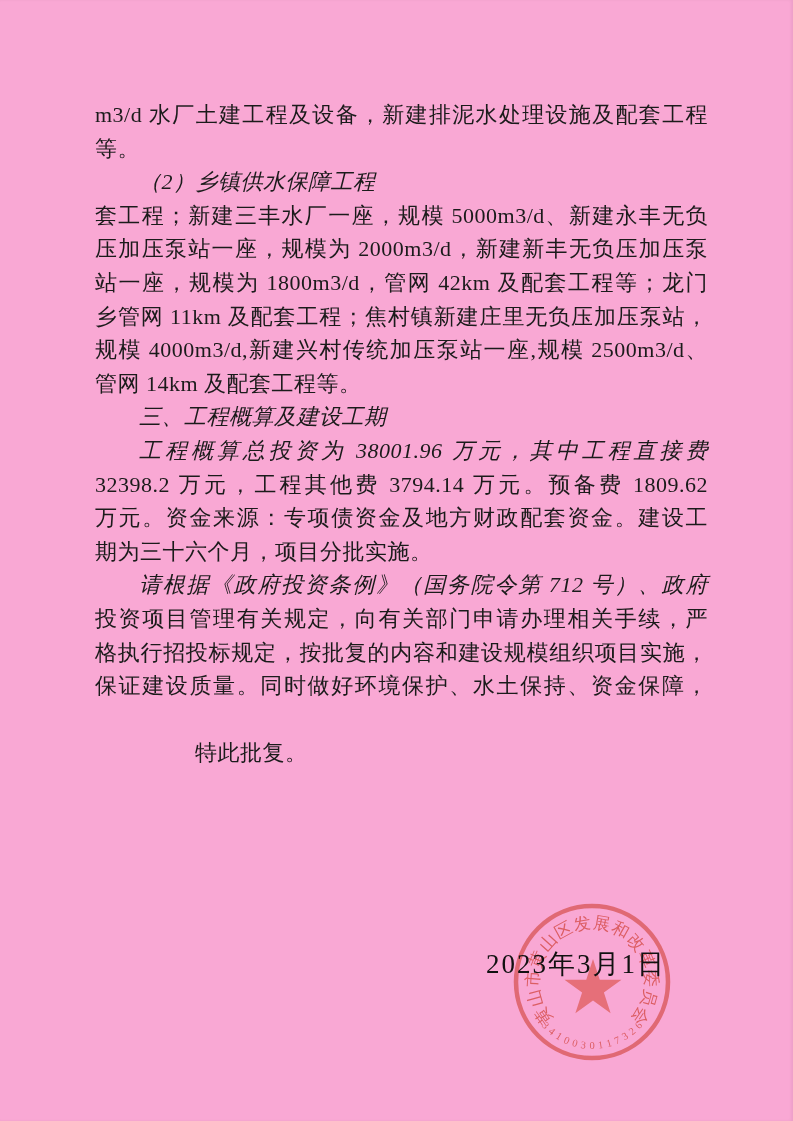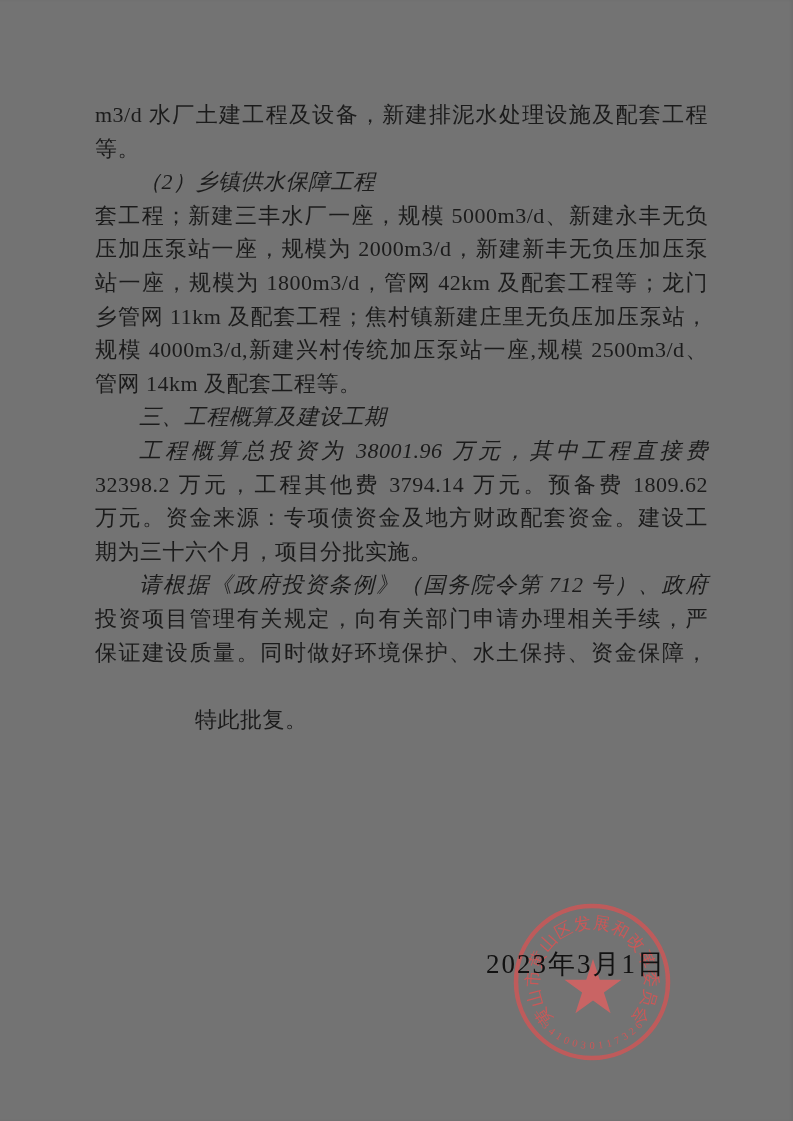--- a/index.html
+++ b/index.html
@@ -4,21 +4,21 @@
 <style>
   html, body { margin: 0; padding: 0; }
   body {
     width: 793px; height: 1121px;
     background: #f4f4f4;
     font-family: "Liberation Serif", "DejaVu Serif", serif;
   }
   .page {
     position: relative;
     width: 793px; height: 1121px;
-    background: #737373;
+    background: #f9a8d4;
     overflow: hidden;
     box-shadow: inset -2px 0 3px rgba(0,0,0,0.05);
   }
   .doc-body {
     position: absolute;
     left: 95px; top: 98px; width: 613px;
     font-size: 22px;
     line-height: 33.6px;
     color: #1b1b1b;
     letter-spacing: 0.5px;
@@ -69,20 +69,21 @@
       <div class="line justify">乡管网 11km 及配套工程；焦村镇新建庄里无负压加压泵站，</div>
       <div class="line justify">规模 4000m3/d,新建兴村传统加压泵站一座,规模 2500m3/d、</div>
       <div class="line">管网 14km 及配套工程等。</div>
       <div class="line indent-2">三、工程概算及建设工期</div>
       <div class="line justify indent-2">工程概算总投资为 38001.96 万元，其中工程直接费</div>
       <div class="line justify">32398.2 万元，工程其他费 3794.14 万元。预备费 1809.62</div>
       <div class="line justify">万元。资金来源：专项债资金及地方财政配套资金。建设工</div>
       <div class="line">期为三十六个月，项目分批实施。</div>
       <div class="line justify indent-2">请根据《政府投资条例》（国务院令第 712 号）、政府</div>
       <div class="line justify">投资项目管理有关规定，向有关部门申请办理相关手续，严</div>
+      <div class="line justify">格执行招投标规定，按批复的内容和建设规模组织项目实施，</div>
       <div class="line justify">保证建设质量。同时做好环境保护、水土保持、资金保障，</div>
       <div class="line blank"></div>
       <div class="line indent-5">特此批复。</div>
     </div>
 
   <div class="date-line">2023年3月1日</div>
 
   <div class="seal">
     <svg viewBox="0 0 180 180" xmlns="http://www.w3.org/2000/svg">
       <circle cx="90" cy="90" r="76" fill="none" stroke-width="4.5" opacity="0.85" stroke="#d85454"></circle>

